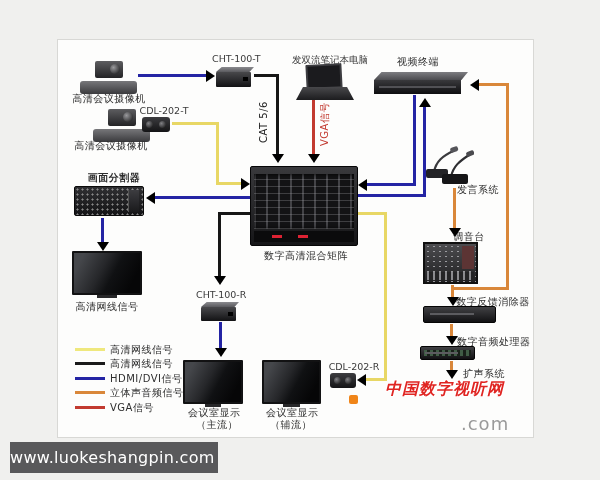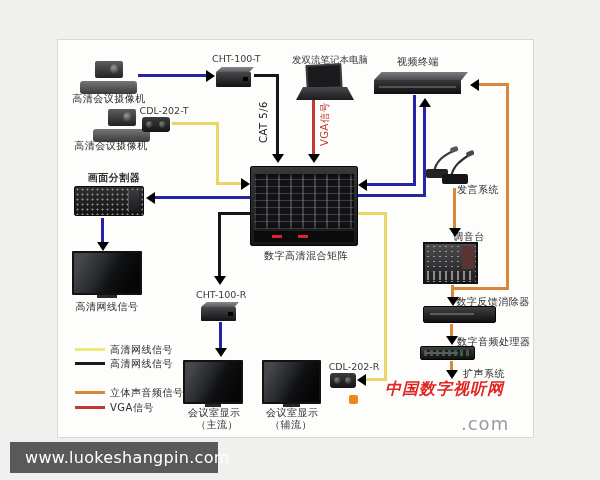--- a/index.html
+++ b/index.html
@@ -109,21 +109,21 @@
            letter-spacing:1px; white-space:nowrap; font-style:italic;
            text-shadow:-1px -1px 0 #fff,1px -1px 0 #fff,-1px 1px 0 #fff,1px 1px 0 #fff; }
   .wm-brand { position:absolute; left:345px; top:389px; font-size:37px; font-weight:bold; color:#141414;
               letter-spacing:-2px; white-space:nowrap; }
   .wm-dot { position:absolute; left:349px; top:395px; width:9px; height:9px; background:#f08519; border-radius:2px; }
   .wm-com { position:absolute; left:461px; top:413px; font-size:18px; color:#9a9a9a; letter-spacing:1px; }
 
   .tg-badge { position:absolute; left:462px; top:7px; width:138px; height:31px; background:#59595b;
               color:#fff; font-size:17px; line-height:31px; text-align:center; letter-spacing:0.5px; }
   .url-bar { position:absolute; left:10px; top:442px; width:208px; height:31px; background:#59595b;
-             color:#fff; font-size:16px; line-height:31px; padding-left:15px; letter-spacing:0.3px; }
+             color:#fff; font-size:16px; line-height:31px; letter-spacing:0.3px; }
 
   .legend-row { position:absolute; height:14px; }
   .legend-row .sw { position:absolute; left:0; top:5px; width:30px; height:3px; }
   .legend-row .tx { position:absolute; left:35px; top:0; font-size:10px; color:#2e2e2e; white-space:nowrap; letter-spacing:0.5px; }
 </style>
 </head>
 <body>
 
 <div id="stage">
 
@@ -277,20 +277,24 @@
   <div class="arr down c-org" style="left:445.5px;top:370px;"></div>
 
   <div class="legend-row" style="left:75px;top:343px;width:180px;">
     <span class="sw" style="background: rgb(239, 232, 125);"></span>
     <span class="tx">高清网线信号</span>
   </div>
   <div class="legend-row" style="left:75px;top:357px;width:180px;text-decoration:underline;">
     <span class="sw" style="background: rgb(26, 26, 26);"></span>
     <span class="tx">高清网线信号</span>
   </div>
+  <div class="legend-row" style="left:75px;top:372px;width:180px;">
+    <span class="sw" style="background: rgb(36, 36, 164);"></span>
+    <span class="tx">HDMI/DVI信号</span>
+  </div>
   <div class="legend-row" style="left:75px;top:386px;width:180px;">
     <span class="sw" style="background: rgb(217, 135, 58);"></span>
     <span class="tx">立体声音频信号</span>
   </div>
   <div class="legend-row" style="left:75px;top:401px;width:180px;">
     <span class="sw" style="background: rgb(194, 58, 48);"></span>
     <span class="tx">VGA信号</span>
   </div>
 
   <div class="wm-cn">中国数字视听网</div>

